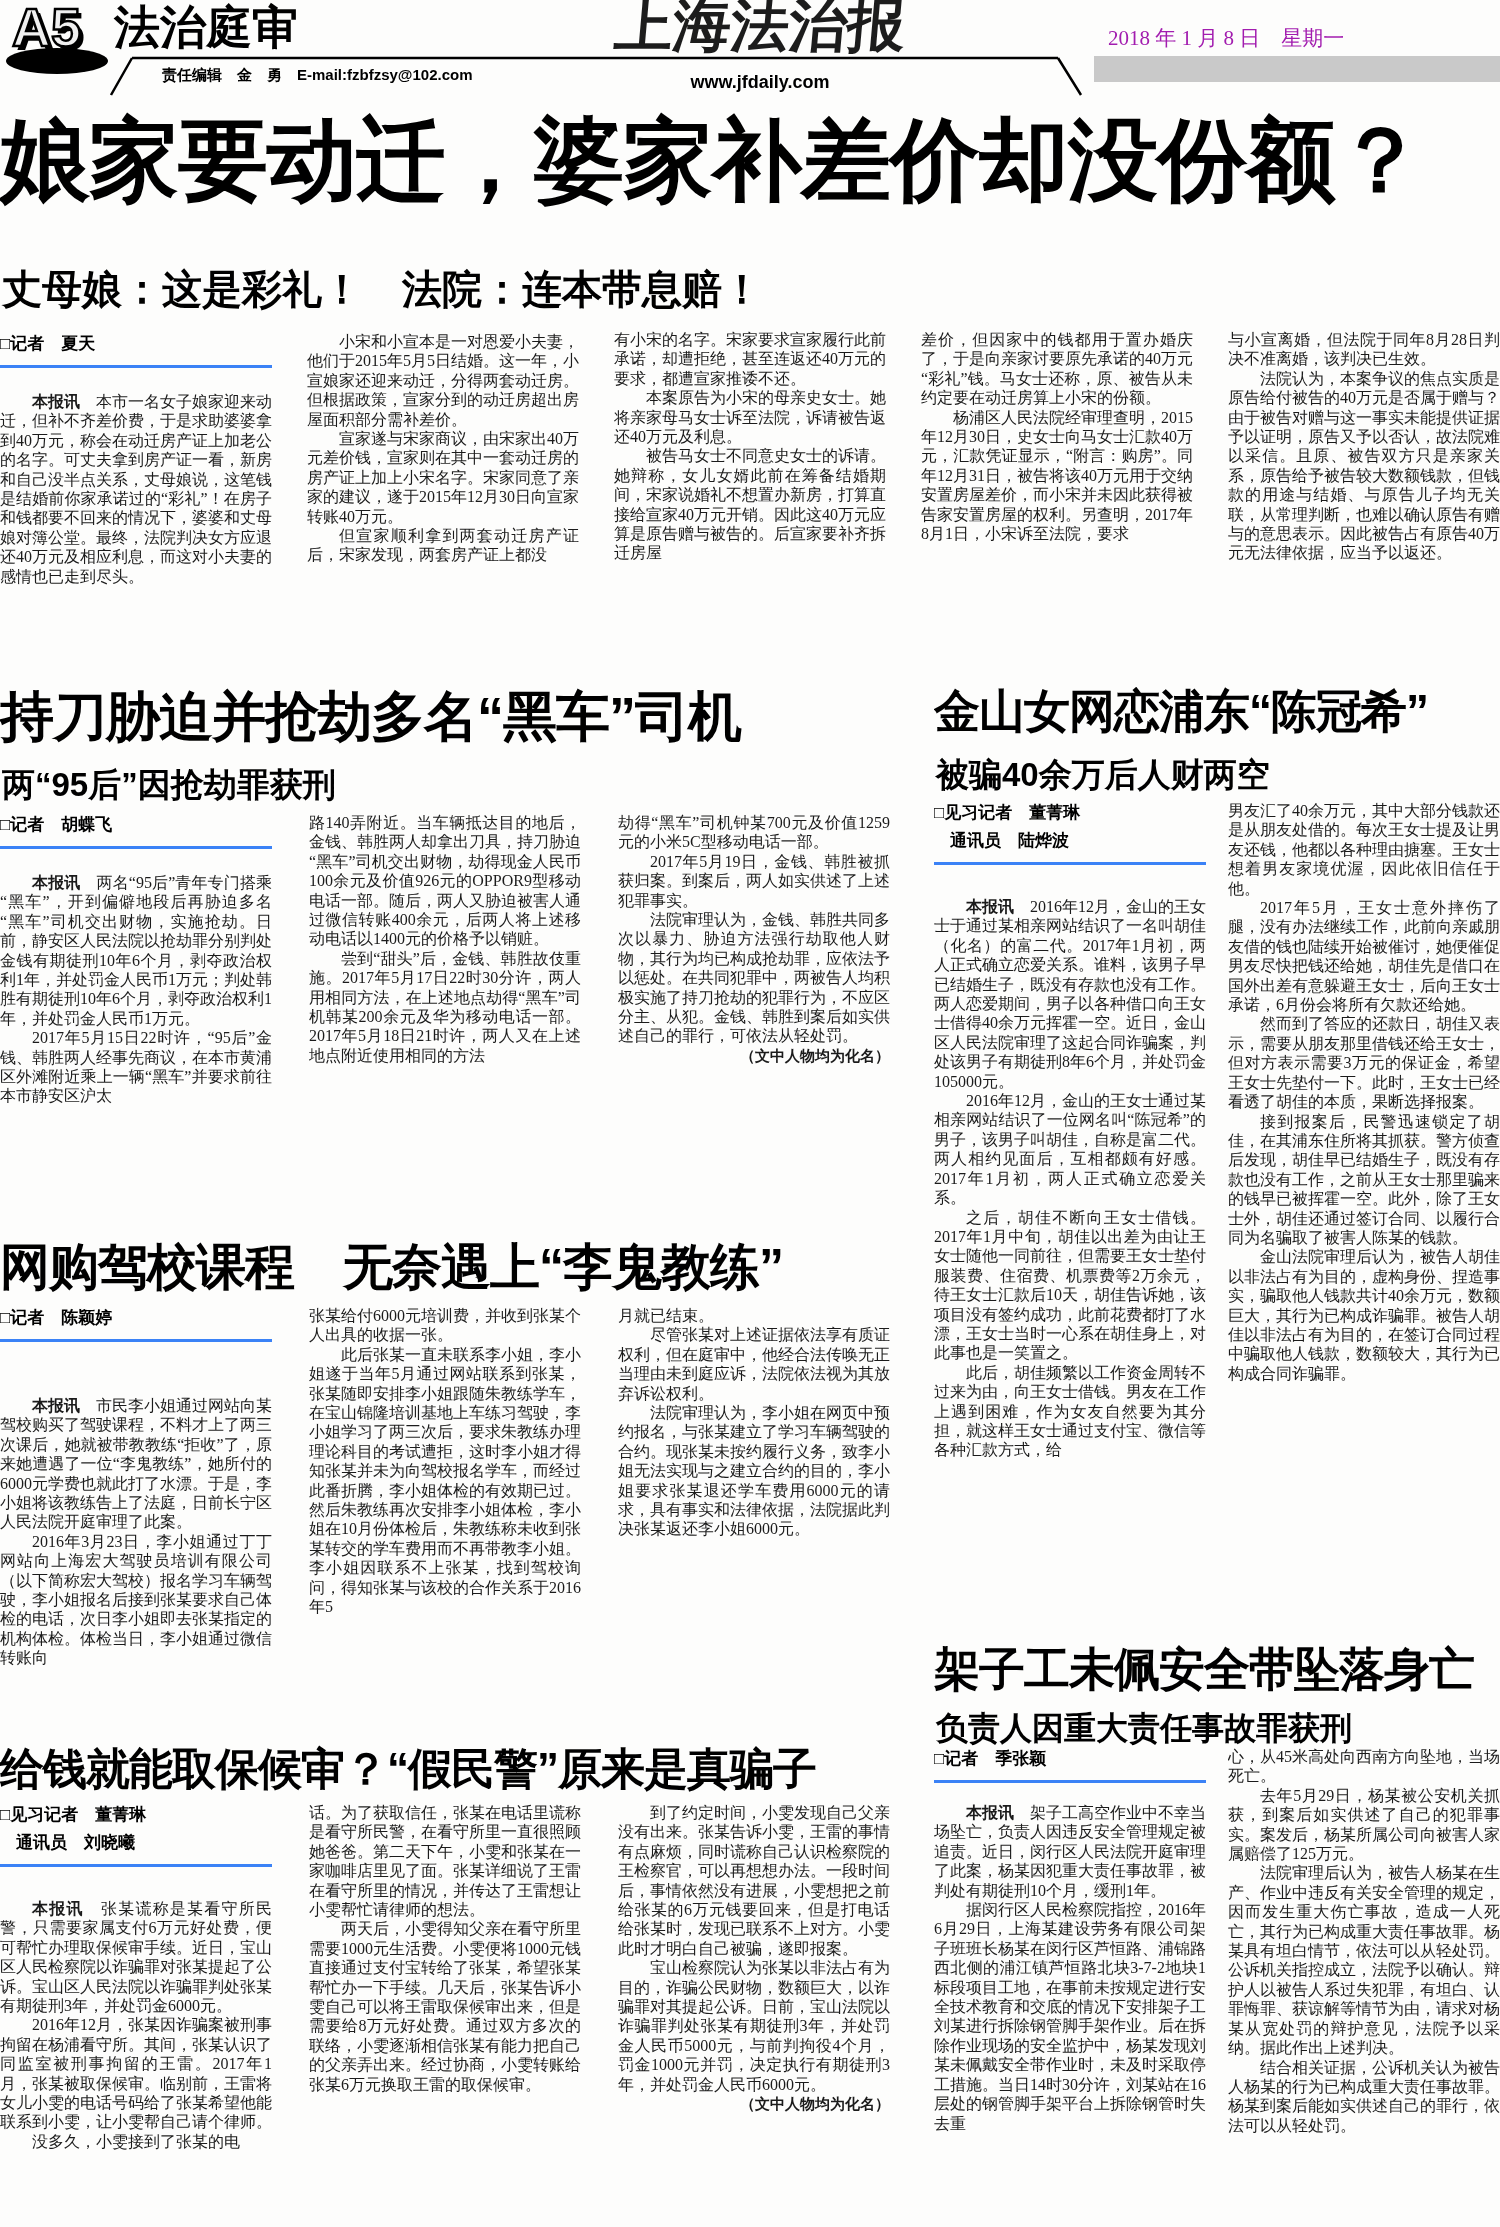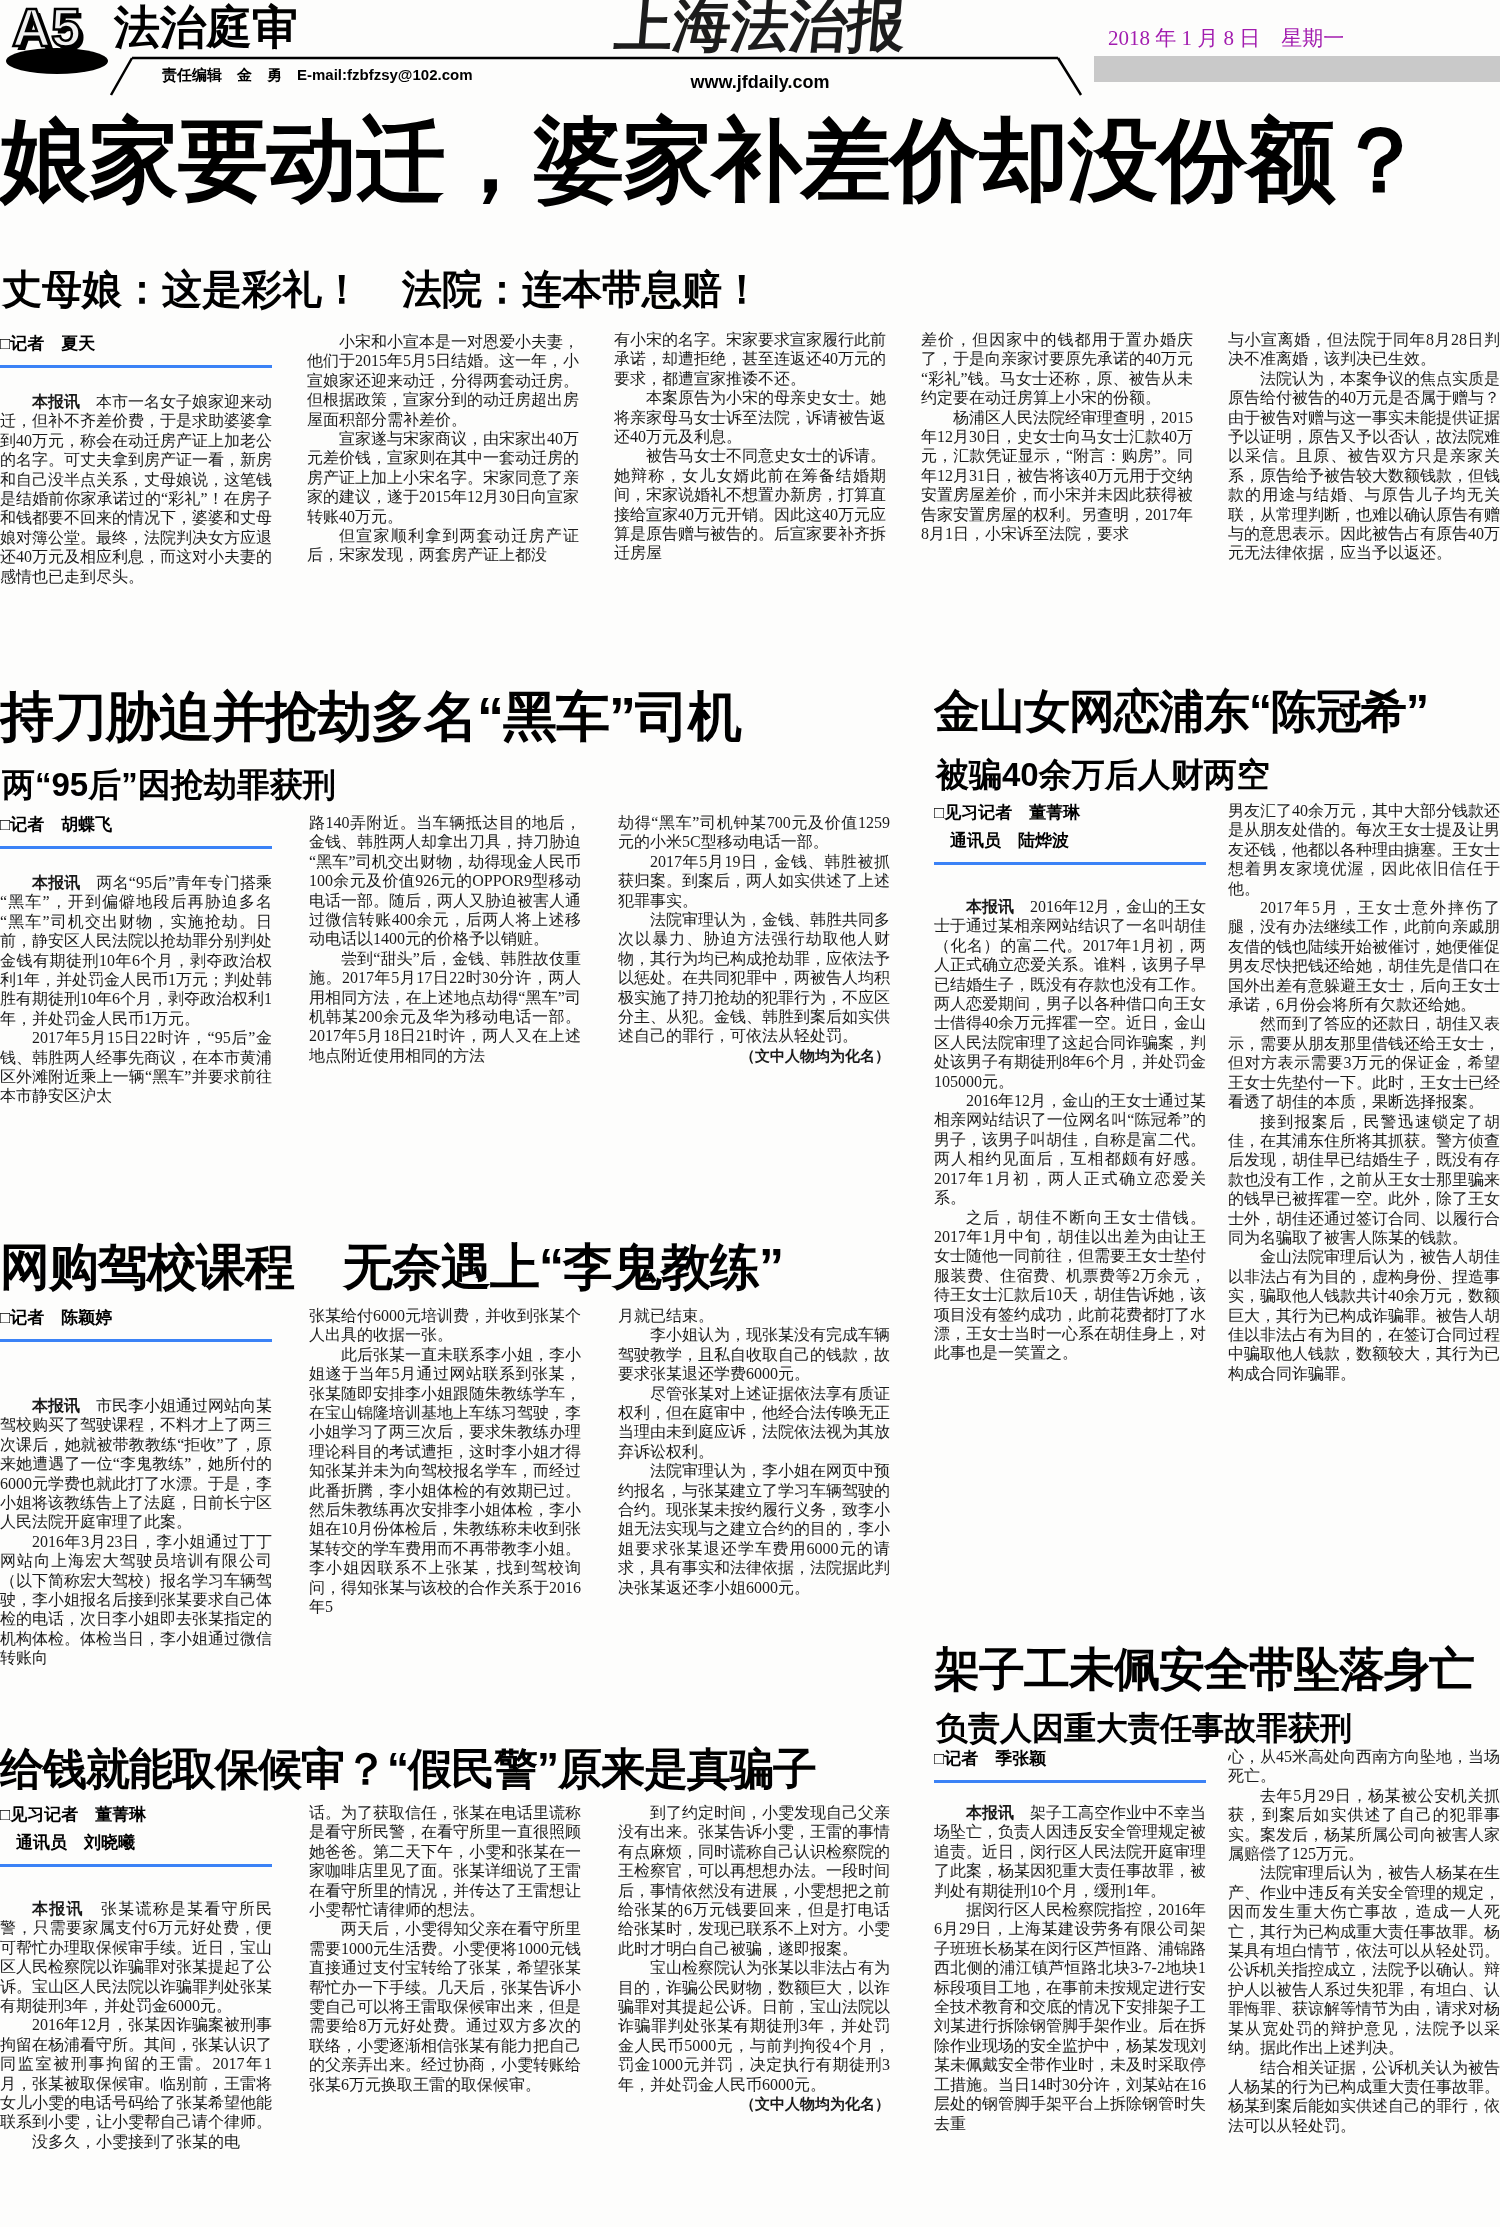--- a/index.html
+++ b/index.html
@@ -117,20 +117,21 @@
     <h3 class="sub abs" style="top:66px;left:2px;font-size:33px;">被骗40余万后人财两空</h3>
     <div class="byline" style="top:114px;width:272px;">
       <span>□见习记者　董菁琳</span>
       <span class="bl2">通讯员　陆烨波</span>
     </div>
     <div class="cols">
         <div class="col" style="left: 0px; top: 210px; width: 272px; height: 692px;">
           <p class="seg-l"><b>本报讯</b>　2016年12月，金山的王女士于通过某相亲网站结识了一名叫胡佳（化名）的富二代。2017年1月初，两人正式确立恋爱关系。谁料，该男子早已结婚生子，既没有存款也没有工作。两人恋爱期间，男子以各种借口向王女士借得40余万元挥霍一空。近日，金山区人民法院审理了这起合同诈骗案，判处该男子有期徒刑8年6个月，并处罚金105000元。</p>
           <p class="seg-p">2016年12月，金山的王女士通过某相亲网站结识了一位网名叫“陈冠希”的男子，该男子叫胡佳，自称是富二代。两人相约见面后，互相都颇有好感。2017年1月初，两人正式确立恋爱关系。</p>
           <p class="seg-p">之后，胡佳不断向王女士借钱。2017年1月中旬，胡佳以出差为由让王女士随他一同前往，但需要王女士垫付服装费、住宿费、机票费等2万余元，待王女士汇款后10天，胡佳告诉她，该项目没有签约成功，此前花费都打了水漂，王女士当时一心系在胡佳身上，对此事也是一笑置之。</p>
+          <p class="seg-p">此后，胡佳频繁以工作资金周转不过来为由，向王女士借钱。男友在工作上遇到困难，作为女友自然要为其分担，就这样王女士通过支付宝、微信等各种汇款方式，给</p>
         </div>
         <div class="col" style="left: 294px; top: 114px; width: 272px; height: 788px;">
           <p class="seg-c">男友汇了40余万元，其中大部分钱款还是从朋友处借的。每次王女士提及让男友还钱，他都以各种理由搪塞。王女士想着男友家境优渥，因此依旧信任于他。</p>
           <p class="seg-p">2017年5月，王女士意外摔伤了腿，没有办法继续工作，此前向亲戚朋友借的钱也陆续开始被催讨，她便催促男友尽快把钱还给她，胡佳先是借口在国外出差有意躲避王女士，后向王女士承诺，6月份会将所有欠款还给她。</p>
           <p class="seg-p">然而到了答应的还款日，胡佳又表示，需要从朋友那里借钱还给王女士，但对方表示需要3万元的保证金，希望王女士先垫付一下。此时，王女士已经看透了胡佳的本质，果断选择报案。</p>
           <p class="seg-p">接到报案后，民警迅速锁定了胡佳，在其浦东住所将其抓获。警方侦查后发现，胡佳早已结婚生子，既没有存款也没有工作，之前从王女士那里骗来的钱早已被挥霍一空。此外，除了王女士外，胡佳还通过签订合同、以履行合同为名骗取了被害人陈某的钱款。</p>
           <p class="seg-p">金山法院审理后认为，被告人胡佳以非法占有为目的，虚构身份、捏造事实，骗取他人钱款共计40余万元，数额巨大，其行为已构成诈骗罪。被告人胡佳以非法占有为目的，在签订合同过程中骗取他人钱款，数额较大，其行为已构成合同诈骗罪。</p>
         </div>
       </div>
   </section>
@@ -144,21 +145,20 @@
         <div class="col" style="left: 0px; top: 156px; width: 272px; height: 340px;">
           <p class="seg-l"><b>本报讯</b>　市民李小姐通过网站向某驾校购买了驾驶课程，不料才上了两三次课后，她就被带教教练“拒收”了，原来她遭遇了一位“李鬼教练”，她所付的6000元学费也就此打了水漂。于是，李小姐将该教练告上了法庭，日前长宁区人民法院开庭审理了此案。</p>
           <p class="seg-p">2016年3月23日，李小姐通过丁丁网站向上海宏大驾驶员培训有限公司（以下简称宏大驾校）报名学习车辆驾驶，李小姐报名后接到张某要求自己体检的电话，次日李小姐即去张某指定的机构体检。体检当日，李小姐通过微信转账向</p>
         </div>
         <div class="col" style="left: 309px; top: 66px; width: 272px; height: 430px;">
           <p class="seg-c">张某给付6000元培训费，并收到张某个人出具的收据一张。</p>
           <p class="seg-p">此后张某一直未联系李小姐，李小姐遂于当年5月通过网站联系到张某，张某随即安排李小姐跟随朱教练学车，在宝山锦隆培训基地上车练习驾驶，李小姐学习了两三次后，要求朱教练办理理论科目的考试遭拒，这时李小姐才得知张某并未为向驾校报名学车，而经过此番折腾，李小姐体检的有效期已过。然后朱教练再次安排李小姐体检，李小姐在10月份体检后，朱教练称未收到张某转交的学车费用而不再带教李小姐。李小姐因联系不上张某，找到驾校询问，得知张某与该校的合作关系于2016年5</p>
         </div>
         <div class="col" style="left: 618px; top: 66px; width: 272px; height: 430px;">
           <p class="seg-c">月就已结束。</p>
-          <p class="seg-p">李小姐认为，现张某没有完成车辆驾驶教学，且私自收取自己的钱款，故要求张某退还学费6000元。</p>
           <p class="seg-p">尽管张某对上述证据依法享有质证权利，但在庭审中，他经合法传唤无正当理由未到庭应诉，法院依法视为其放弃诉讼权利。</p>
           <p class="seg-p">法院审理认为，李小姐在网页中预约报名，与张某建立了学习车辆驾驶的合约。现张某未按约履行义务，致李小姐无法实现与之建立合约的目的，李小姐要求张某退还学车费用6000元的请求，具有事实和法律依据，法院据此判决张某返还李小姐6000元。</p>
         </div>
       </div>
   </section>
 
   <section class="art" style="top:1745px;left:0;width:890px;height:482px;">
     <h2 class="hl abs" style="top:0;left:0;font-size:44px;">给钱就能取保候审？“假民警”原来是真骗子</h2>
     <div class="byline" style="top:58px;width:272px;">
       <span>□见习记者　董菁琳</span>

